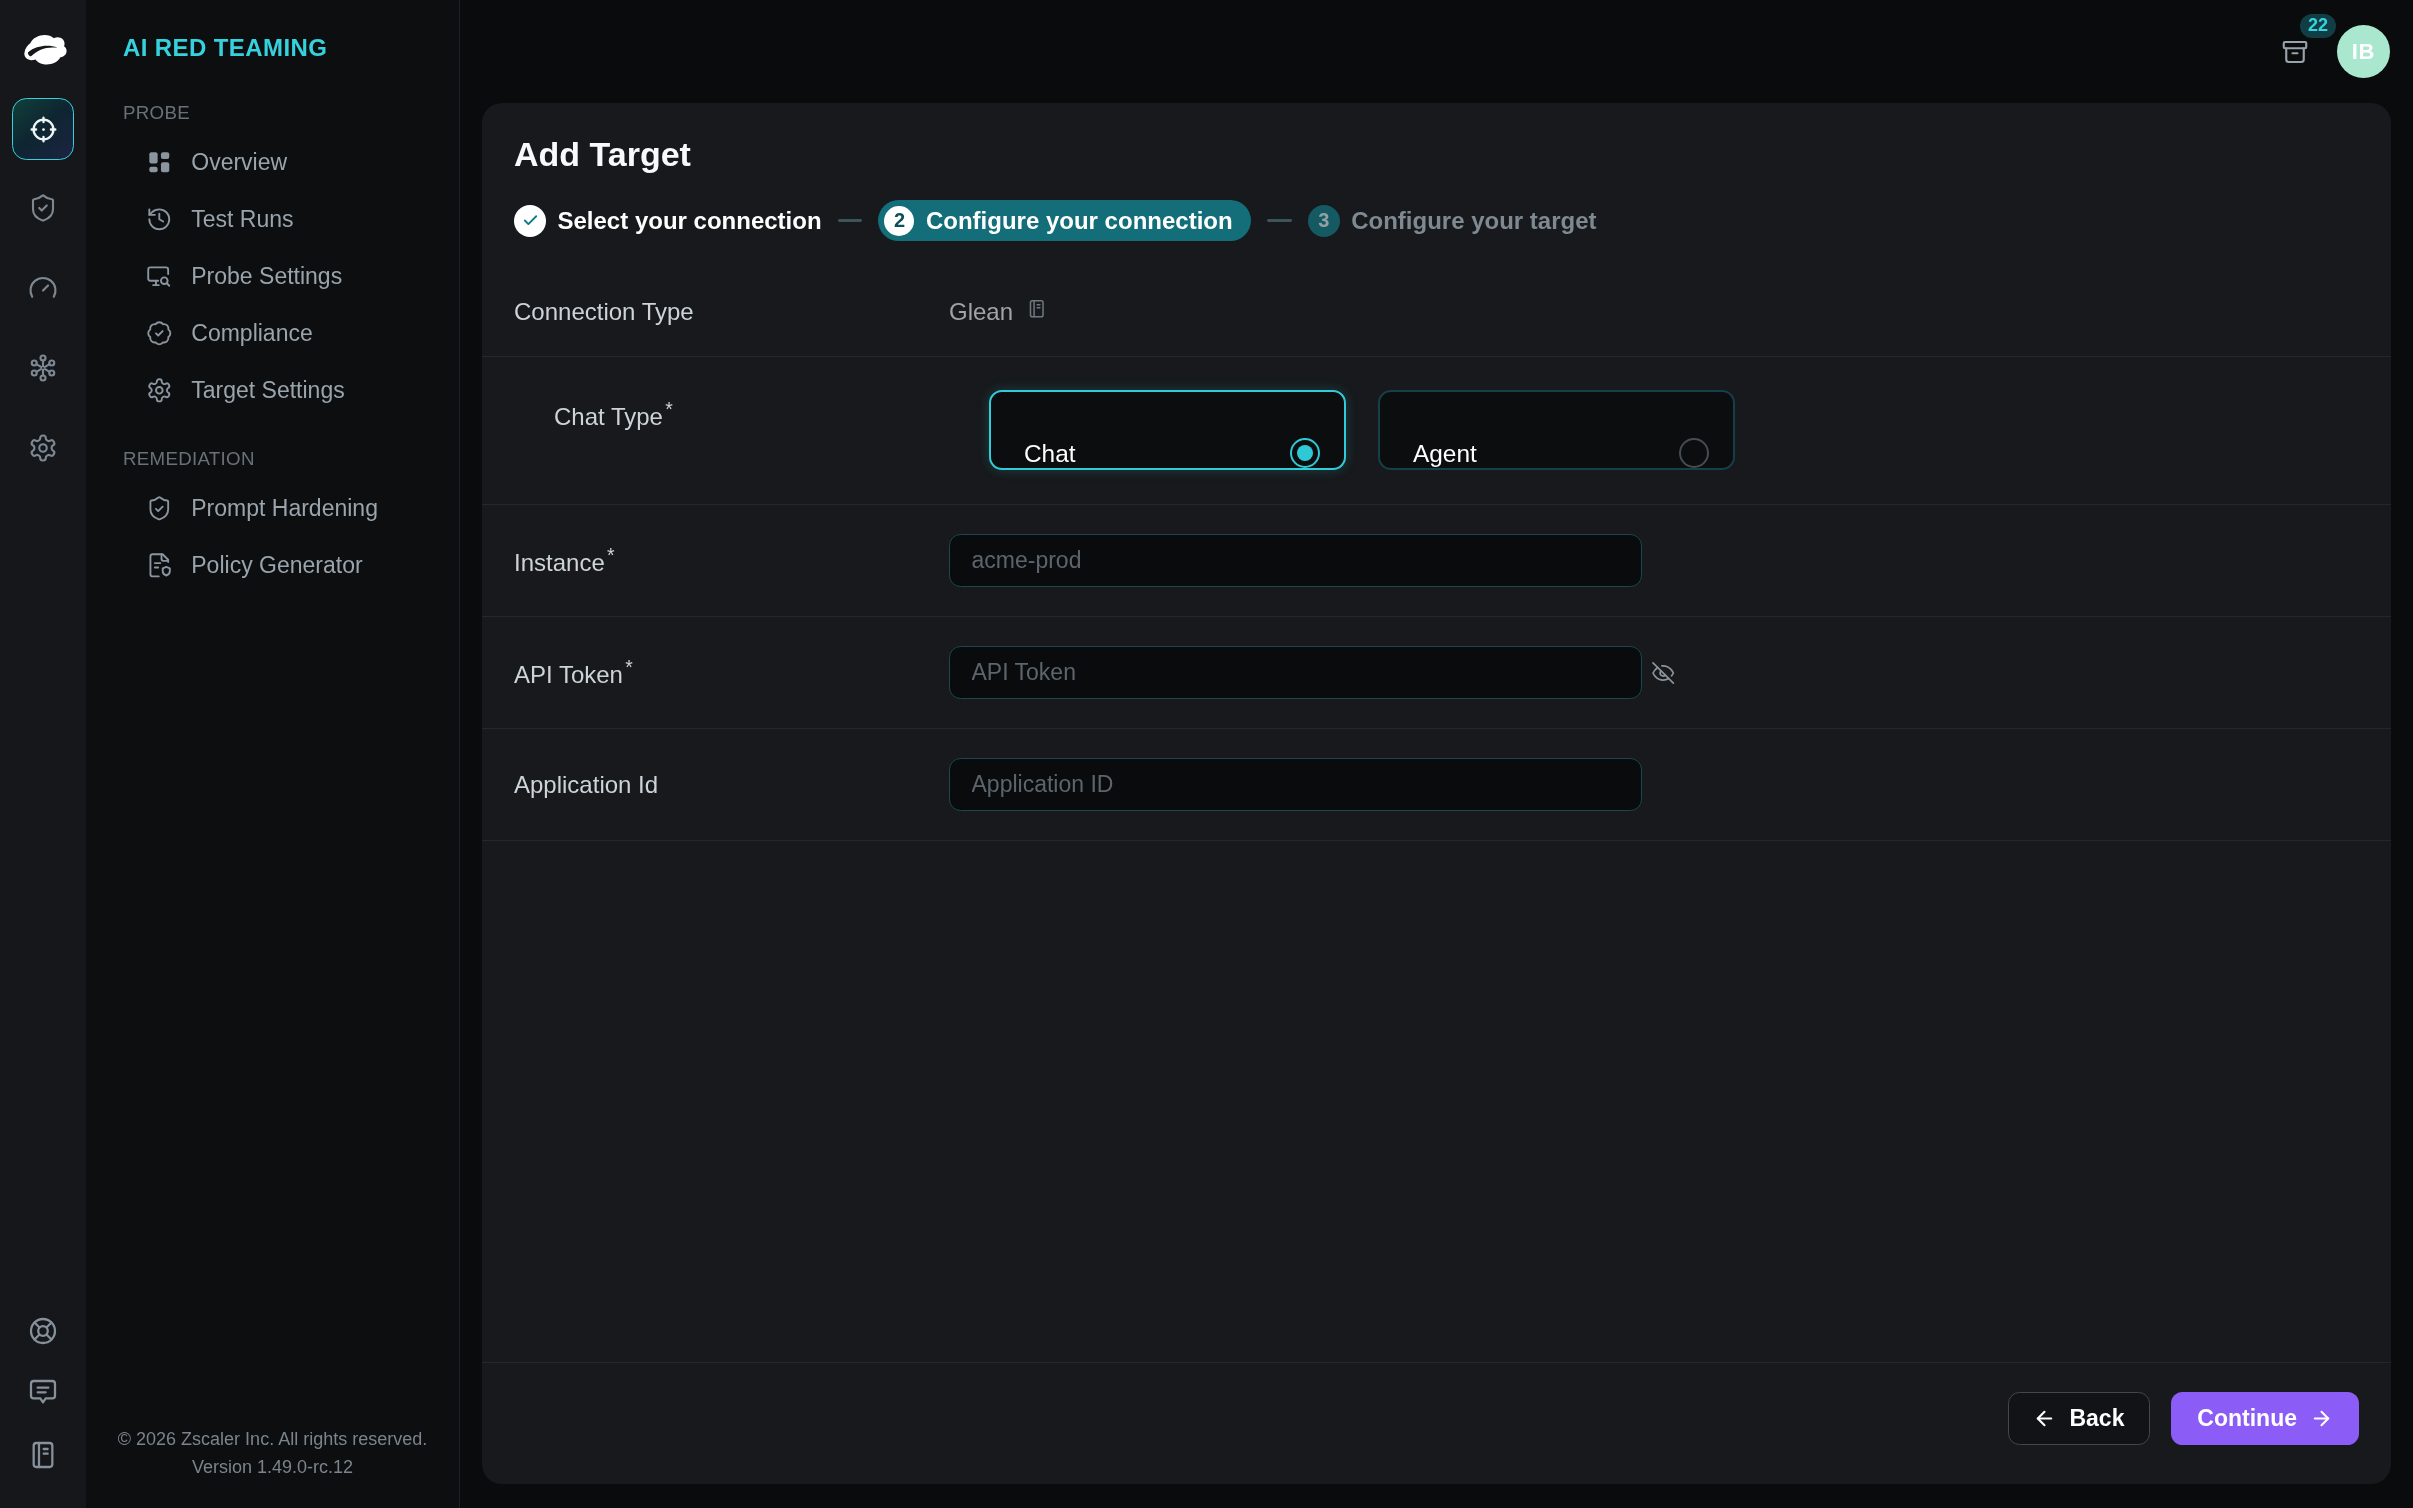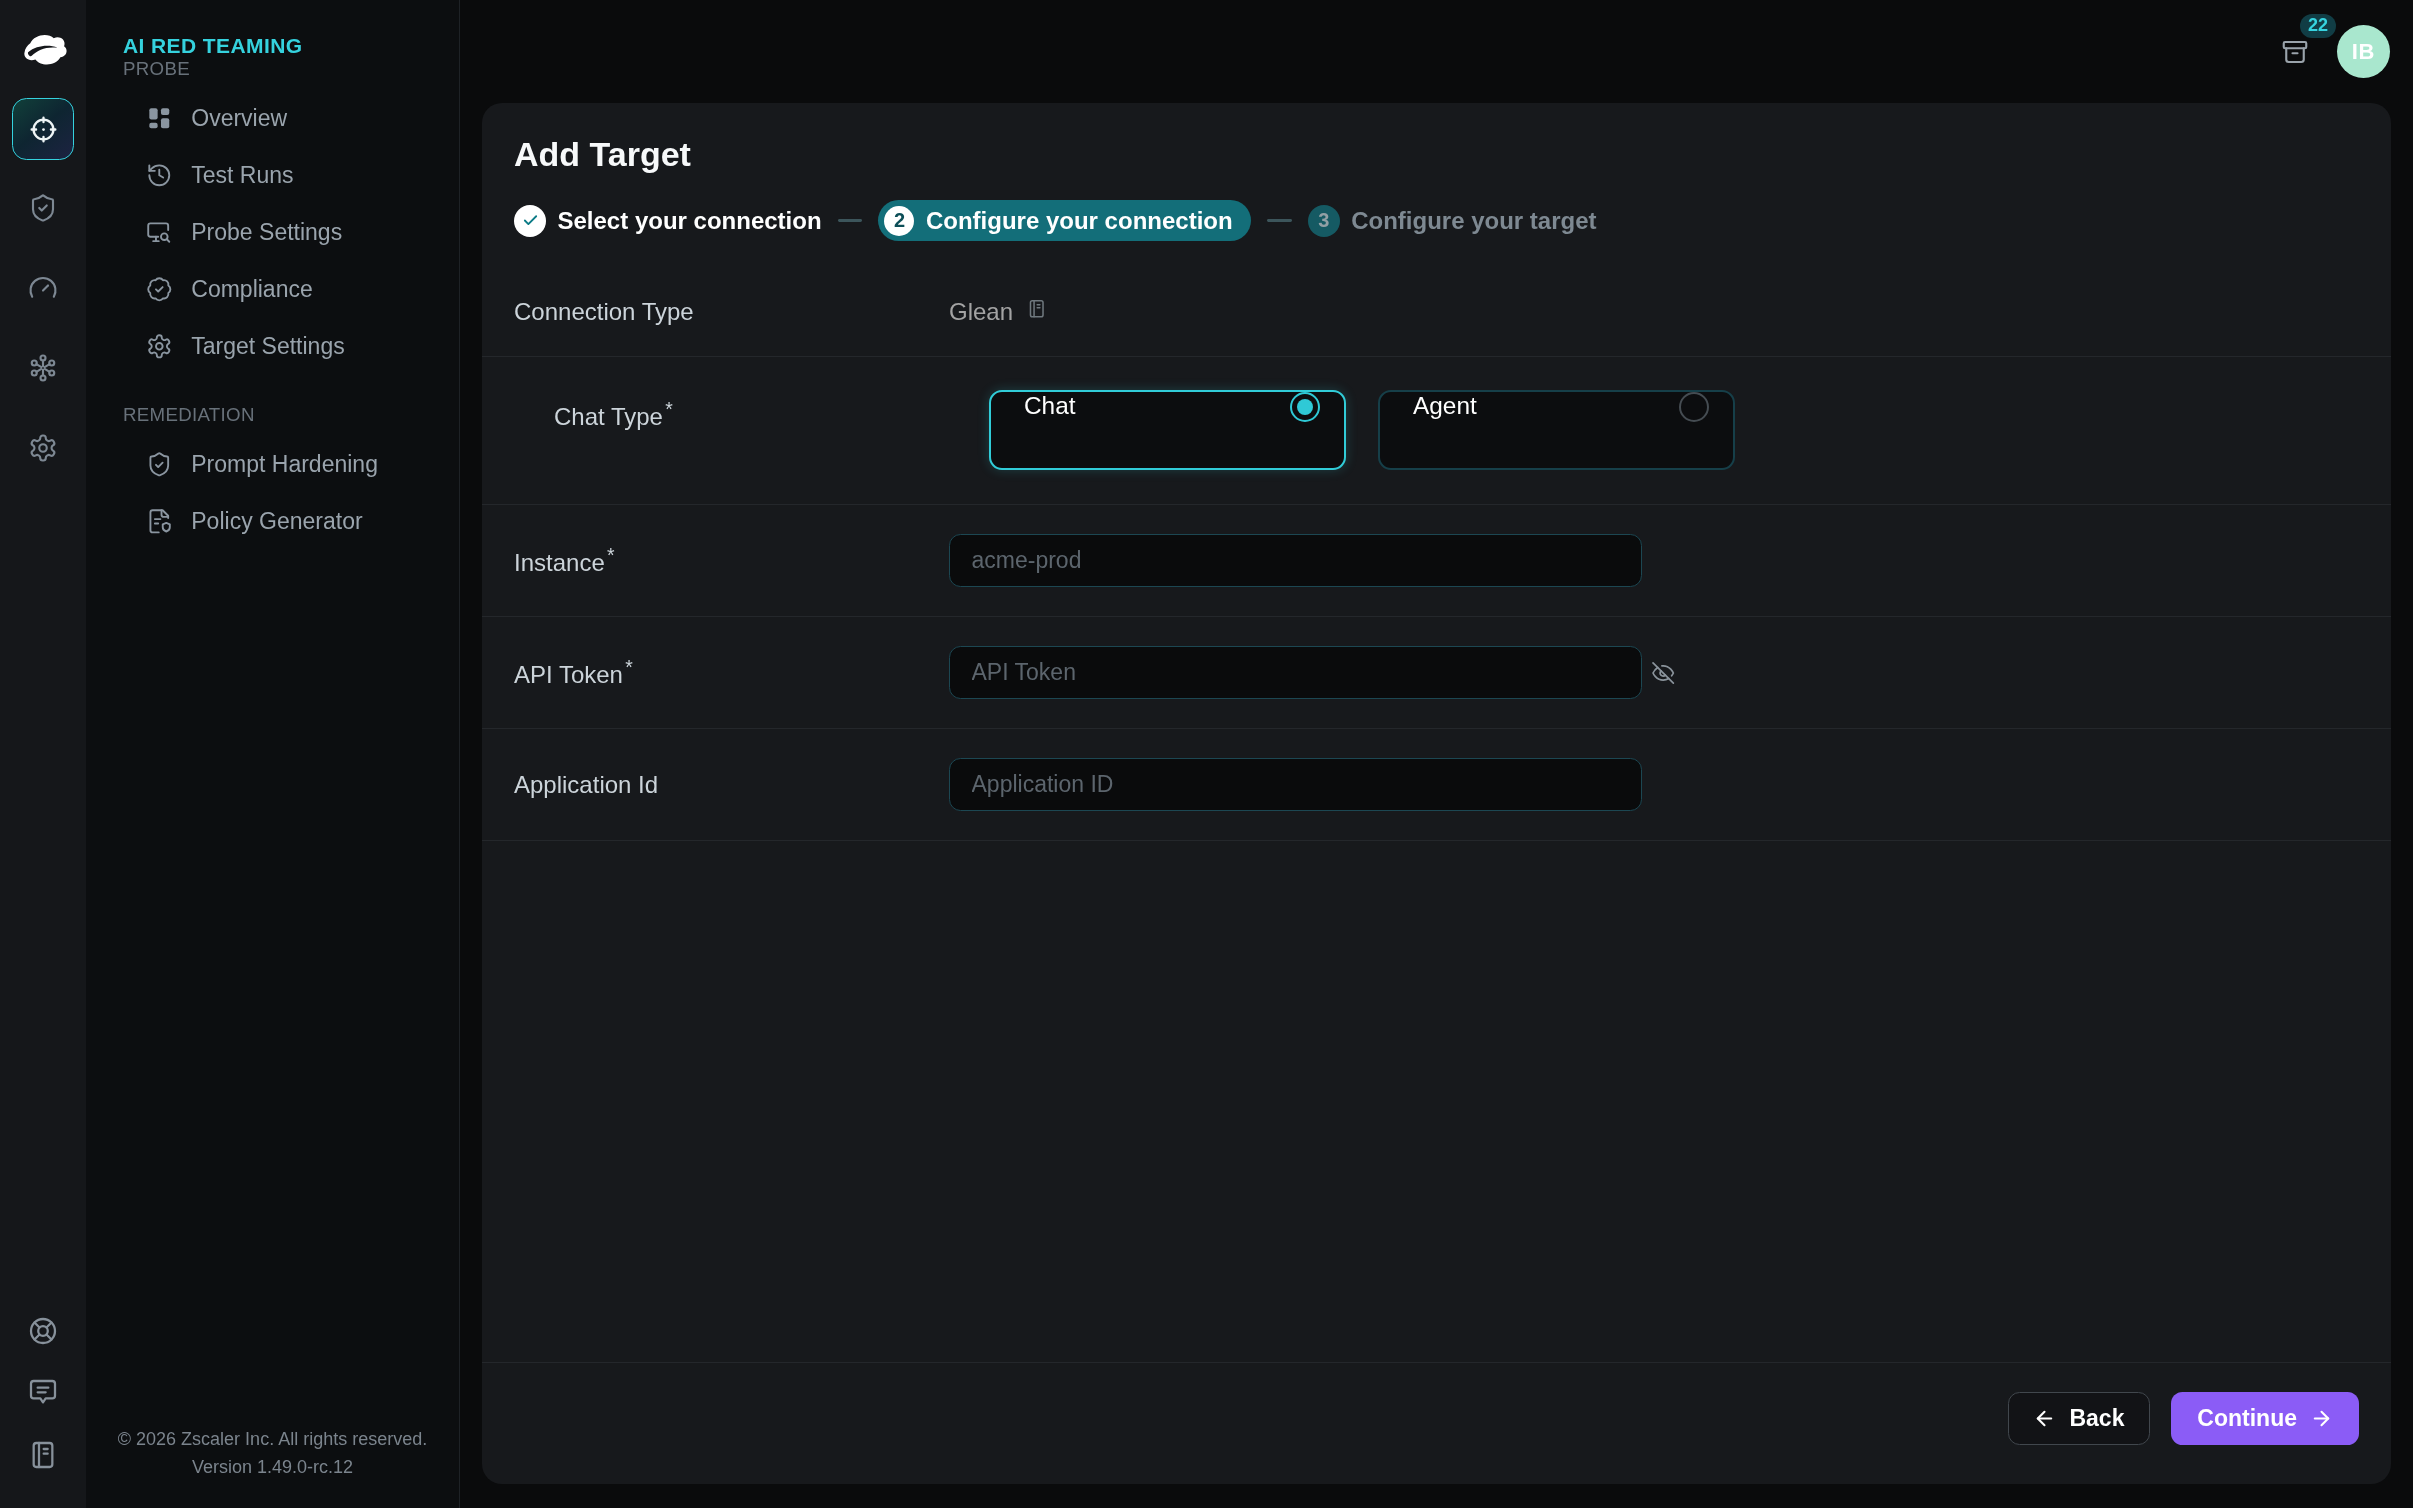--- a/index.html
+++ b/index.html
@@ -17,21 +17,21 @@
     background:linear-gradient(140deg,#11403a 0%,#0e2531 48%,#1d2342 100%);
     display:flex; align-items:center; justify-content:center; color:#eef5f6; margin-bottom:33px; cursor:pointer; }
   .rail-tile svg { width:33px; height:33px; }
   .rail-group { display:flex; flex-direction:column; gap:50px; color:#7d8893; align-items:center; }
   .rail-group svg { width:30px; height:30px; cursor:pointer; }
   .rail-bottom { margin-top:auto; display:flex; flex-direction:column; gap:30px; color:#87919b; align-items:center; }
   .rail-bottom svg { width:32px; height:32px; cursor:pointer; }
 
   
   .sidebar { width:374px; background:#0c0e10; border-right:0.7px solid #1e2226; display:flex; flex-direction:column; padding:34px 0 26px; flex-shrink:0; }
-  .sidebar-title { color:#35d2de; font-weight:bold; font-size:21px; letter-spacing:0.4px; padding-left:37px; }
+  .sidebar-title { color:#35d2de; font-weight:bold; font-size:24px; letter-spacing:0.4px; padding-left:37px; margin-bottom:40px; }
   .nav-section-label { color:#68717a; font-size:18.7px; letter-spacing:0.3px; padding-left:37px; margin-bottom:10px; }
   .nav-section + .nav-section { margin-top:29px; }
   .nav-item { display:flex; align-items:center; gap:18.7px; padding:15px 14.4px 15px 60px; color:#9aa4ad; font-size:23px; cursor:pointer; }
   .nav-item svg { width:26.6px; height:26.6px; color:#8a95a0; flex-shrink:0; }
   .sidebar-footer { margin-top:auto; text-align:center; color:#7b848d; font-size:18px; line-height:1.55; }
 
   
   .main { flex:1; position:relative; }
   .topbar { position:absolute; top:0; left:0; right:0; height:103px; display:flex; align-items:center; justify-content:flex-end; gap:27px; padding-right:23px; }
   .archive-wrap { position:relative; color:#9aa3ab; cursor:pointer; }
@@ -65,21 +65,21 @@
   .form-row.cards { align-items:flex-start; padding:33px 32px 34px; }
   .row-label { width:435px; flex-shrink:0; font-size:24px; color:#ccd4da; }
   .row-label .req { font-size:19.4px; vertical-align:super; margin-left:2.2px; color:#ccd4da; }
   .cards .row-label { padding-top:7.2px;margin-left:40px; }
 
   .conn-value { display:flex; align-items:flex-start; gap:13px; font-size:24px; color:#a3a3a3; }
   .conn-value svg { width:21.5px; height:21.5px; color:#6f787e; }
 
   .radio-cards { display:flex; gap:32px; }
   .radio-card { width:357px; height:80px; border-radius:13px; background:#0c0d0f;
-    display:flex; align-items:flex-start; justify-content:space-between; padding:0 24.4px 0 33px;
+    display:flex; align-items:flex-end; justify-content:space-between; padding:0 24.4px 0 33px;
     font-size:24.4px; color:#ffffff; cursor:pointer; }
   .radio-card.selected { border:2.2px solid #31ccd8; box-shadow:0 0 11.5px rgba(49,204,216,.22); }
   .radio-card.unselected { border:2.2px solid #163f49; }
   .radio-ring { width:30px; height:30px; border-radius:50%; flex-shrink:0; display:flex; align-items:center; justify-content:center; }
   .radio-card.selected .radio-ring { border:2.2px solid #2fc9d6; }
   .radio-card.unselected .radio-ring { border:2.2px solid #454c52; }
   .radio-dot { width:16px; height:16px; border-radius:50%; background:#2fc9d6; }
 
   .input-wrap { position:relative; width:745px; }
   .text-input { width:693px; height:53px; background:#0a0b0c; border:1.8px solid #1c4752; border-radius:11.5px;

